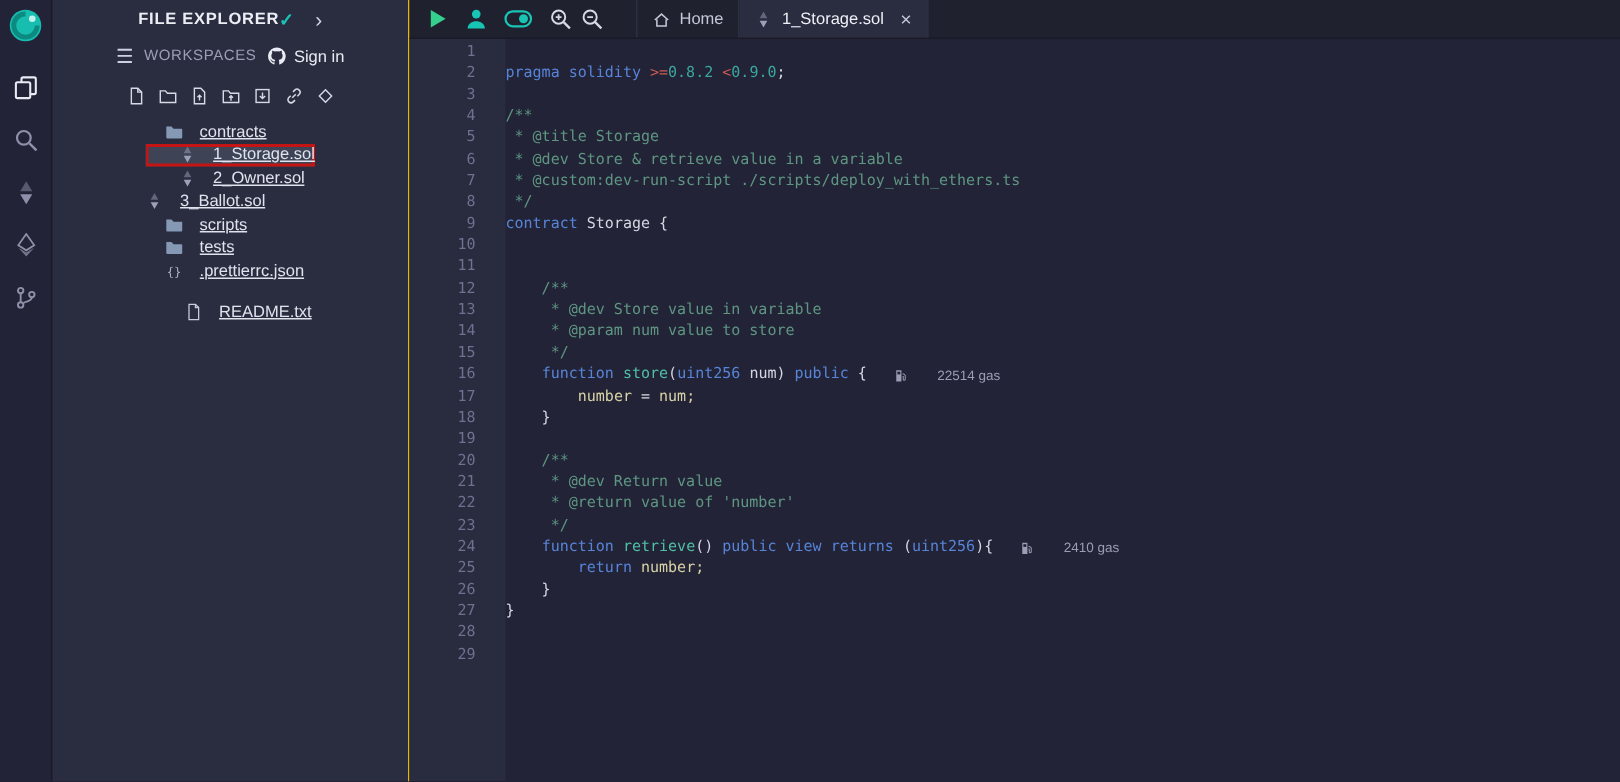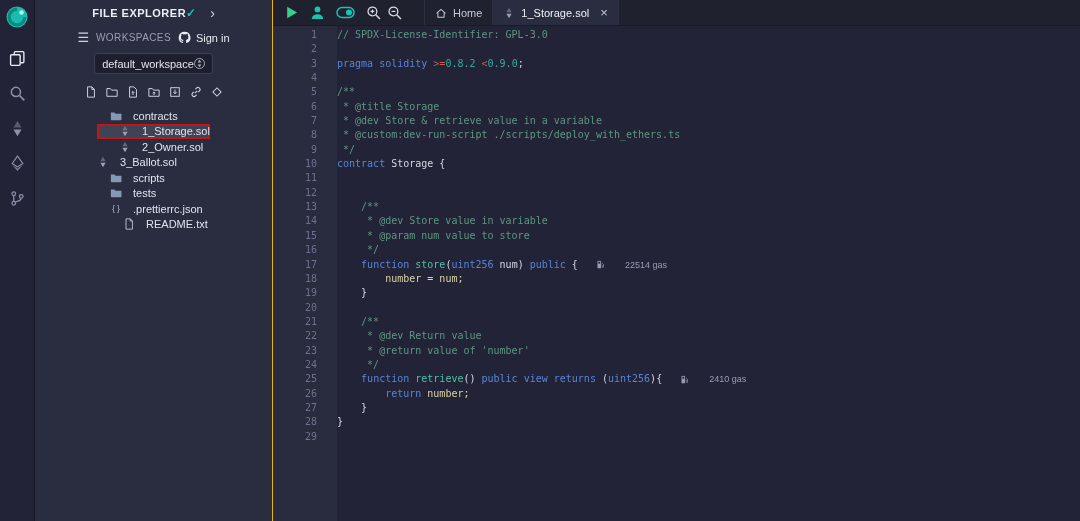--- a/index.html
+++ b/index.html
@@ -52,21 +52,21 @@
   }
   .ws-select .value { flex:1; }
   .stepper { color:#aeb2c6; display:flex; }
   .stepper svg { width:11px; height:13px; display:block; }
 
   .actions { display:flex; align-items:center; gap:9px; padding:12px 11px 4px; color:#d6d9e6; }
   .action-btn { cursor:pointer; display:flex; }
   .action-btn svg { width:12px; height:12px; display:block; }
 
   .tree { margin-top:6px; font-size:11px; color:#e0e3ee; }
-  .tree-row { height:15.5px; display:flex; align-items:center; gap:11px; margin:0 1px; cursor:pointer; white-space:nowrap; }
+  .tree-row { height:15.5px; display:flex; align-items:center; gap:11px; margin:0 1px; cursor:pointer; white-space:nowrap;text-decoration:underline; }
   .tree-row.selected { background:#3e4356; box-shadow: inset 0 0 0 2px var(--red-highlight,#c41414); }
   .tree-row .icon { display:flex; flex:0 0 auto; }
   .tree-row .icon svg { width:12px; height:12px; display:block; }
   .tree-label { overflow:hidden; text-overflow:ellipsis; }
 
   
   .editor-area { flex:1; display:flex; flex-direction:column; min-width:0; }
   .topbar { height:26px; flex:0 0 26px; background:#20212e; display:flex; align-items:stretch; border-bottom:1px solid #191a26; }
   .tb-icons { display:flex; align-items:center; gap:11px; padding:0 12px 0 11px; }
   .tb-btn { cursor:pointer; display:flex; }
@@ -186,30 +186,20 @@
       <span class="signin">
         <span style="display:flex;">
             <svg viewBox="0 0 16 16">
               <path d="M8 .8a7.2 7.2 0 0 0-2.3 14c.4.1.5-.2.5-.4v-1.4c-2 .4-2.4-.9-2.4-.9-.3-.8-.8-1-.8-1-.7-.5 0-.5 0-.5.8.1 1.2.8 1.2.8.7 1.2 1.8.9 2.2.7 0-.5.3-.9.5-1.1-1.6-.2-3.3-.8-3.3-3.6 0-.8.3-1.4.7-1.9 0-.2-.3-1 .1-2 0 0 .6-.2 2 .7a7 7 0 0 1 3.6 0c1.4-.9 2-.7 2-.7.4 1 .1 1.8.1 2 .5.5.7 1.1.7 1.9 0 2.8-1.7 3.4-3.3 3.6.3.2.5.7.5 1.4v2c0 .2.1.5.5.4A7.2 7.2 0 0 0 8 .8z"></path>
             </svg>
           </span>
         <span>Sign in</span>
       </span>
     </div>
 
-    <div class="ws-select">
-      <span class="value">default_workspace</span>
-      <span class="stepper">
-        <svg viewBox="0 0 11 13">
-            <circle cx="5.5" cy="6.5" r="5" fill="none" stroke="currentColor" stroke-width=".9"></circle>
-            <path d="M5.5 2.8 7.4 5.4H3.6z" fill="currentColor"></path>
-            <path d="M5.5 10.2 3.6 7.6h3.8z" fill="currentColor"></path>
-          </svg>
-      </span>
-    </div>
 
     <div class="actions">
         <span class="action-btn">
           <span class="icon">
             <svg viewBox="0 0 14 14">
               <path d="M3 1h5l3 3v9H3z" fill="none" stroke="currentColor" stroke-width="1.1"></path>
               <path d="M8 1v3h3" fill="none" stroke="currentColor" stroke-width="1.1"></path>
             </svg>
           </span>
         </span>
@@ -315,21 +305,21 @@
           <span class="tree-label">tests</span>
         </div>
         <div class="tree-row" style="padding-left: 13px;">
           <span class="icon tree-ic">
             <svg viewBox="0 0 14 14">
               <text x="7" y="10.6" font-size="9.5" text-anchor="middle" fill="#aab0c4" font-family="monospace">{}</text>
             </svg>
           </span>
           <span class="tree-label">.prettierrc.json</span>
         </div>
-        <div class="tree-row" style="padding-left: 26px;">
+        <div class="tree-row" style="padding-left: 26px; margin-top: 12px;">
           <span class="icon tree-ic">
             <svg viewBox="0 0 14 14">
               <path d="M3.5 1h5L11 3.5V13H3.5z" fill="none" stroke="#c9ccdb" stroke-width="1"></path>
               <path d="M8.5 1v2.5H11" fill="none" stroke="#c9ccdb" stroke-width="1"></path>
             </svg>
           </span>
           <span class="tree-label">README.txt</span>
         </div>
       </div>
   </section>
@@ -427,21 +417,20 @@
           <div class="ln">22</div>
           <div class="ln">23</div>
           <div class="ln">24</div>
           <div class="ln">25</div>
           <div class="ln">26</div>
           <div class="ln">27</div>
           <div class="ln">28</div>
           <div class="ln">29</div>
         </div>
       <div class="code">
-          <div class="code-line"><span class="tok-cm">// SPDX-License-Identifier: GPL-3.0</span></div>
           <div class="code-line"></div>
           <div class="code-line"><span class="tok-kw">pragma solidity </span><span class="tok-op">&gt;=</span><span class="tok-num">0.8.2</span><span class="tok-pl"> </span><span class="tok-op">&lt;</span><span class="tok-num">0.9.0</span><span class="tok-pl">;</span></div>
           <div class="code-line"></div>
           <div class="code-line"><span class="tok-cm">/**</span></div>
           <div class="code-line"><span class="tok-cm"> * @title Storage</span></div>
           <div class="code-line"><span class="tok-cm"> * @dev Store &amp; retrieve value in a variable</span></div>
           <div class="code-line"><span class="tok-cm"> * @custom:dev-run-script ./scripts/deploy_with_ethers.ts</span></div>
           <div class="code-line"><span class="tok-cm"> */</span></div>
           <div class="code-line"><span class="tok-kw">contract</span><span class="tok-pl"> Storage {</span></div>
           <div class="code-line"></div>

